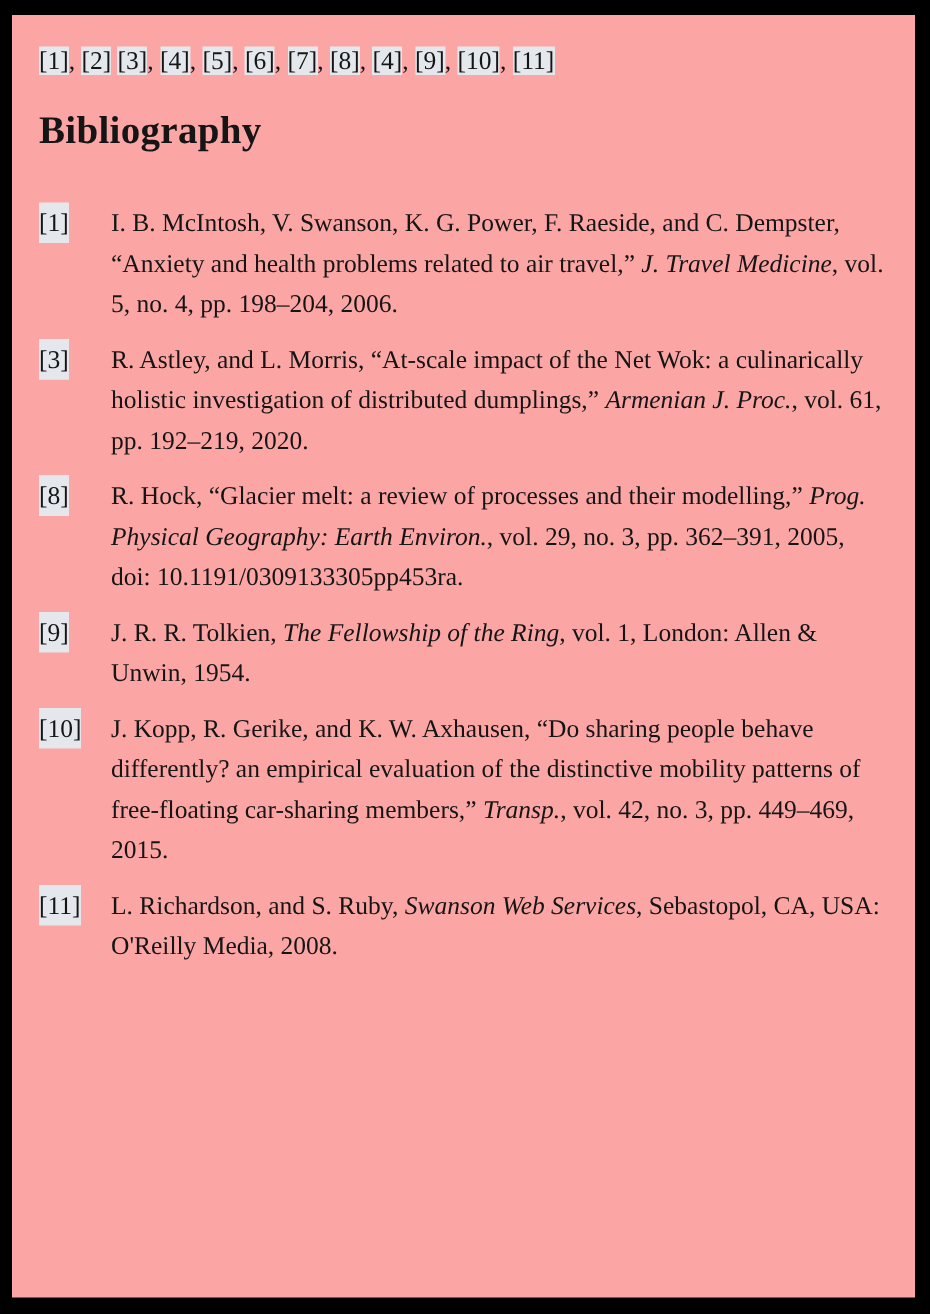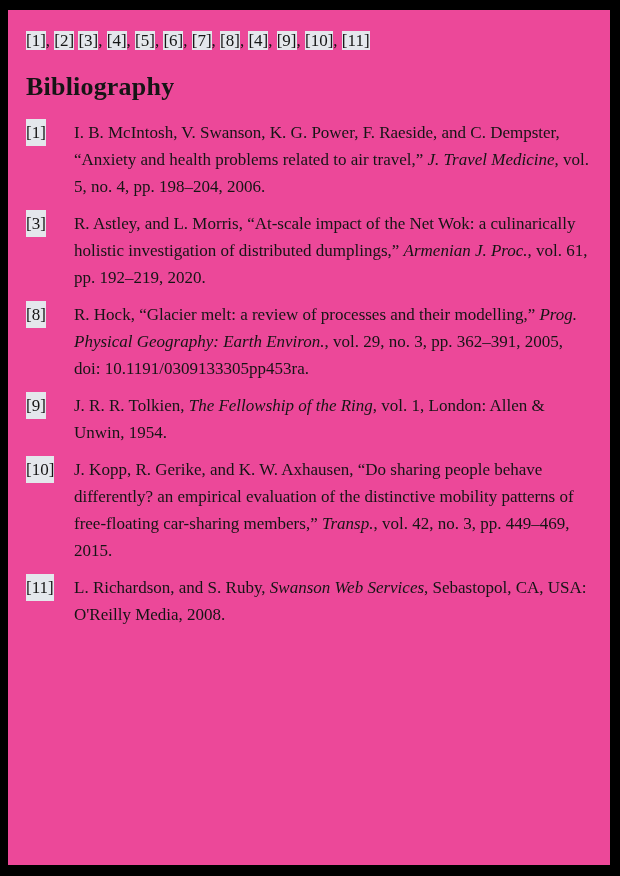--- a/index.html
+++ b/index.html
@@ -5,37 +5,37 @@
   html, body { margin: 0; padding: 0; }
   body {
     width: 620px; height: 876px;
     background: #000000;
     position: relative;
     font-family: "Liberation Serif", serif;
   }
   .page {
     position: absolute;
     left: 8px; top: 10px; right: 10px; bottom: 11px;
-    background: #ec4899;
+    background: #fca5a5;
     color: #151515;
     padding: 17px 18px 0 18px;
     box-sizing: border-box;
     overflow: hidden;
   }
   .cite-line {
     font-size: 17px;
     line-height: 27px;
     white-space: nowrap;
   }
   .hl { background: #e4e7ec; }
   h1.bib-heading {
     font-size: 26px;
     line-height: 32px;
     font-weight: bold;
-    margin: 17px 0 16px 0;
+    margin: 17px 0 32px 0;
     letter-spacing: 0.2px;
   }
   .bib-list { }
   .entry {
     position: relative;
     padding-left: 48px;
     font-size: 17px;
     line-height: 27px;
     margin-bottom: 10px;
   }

